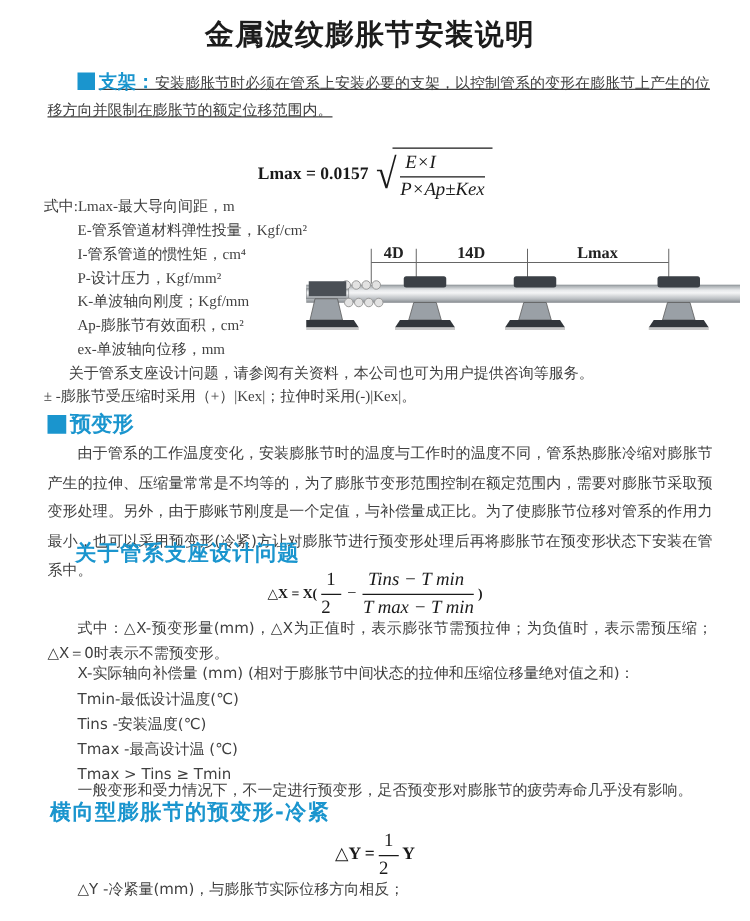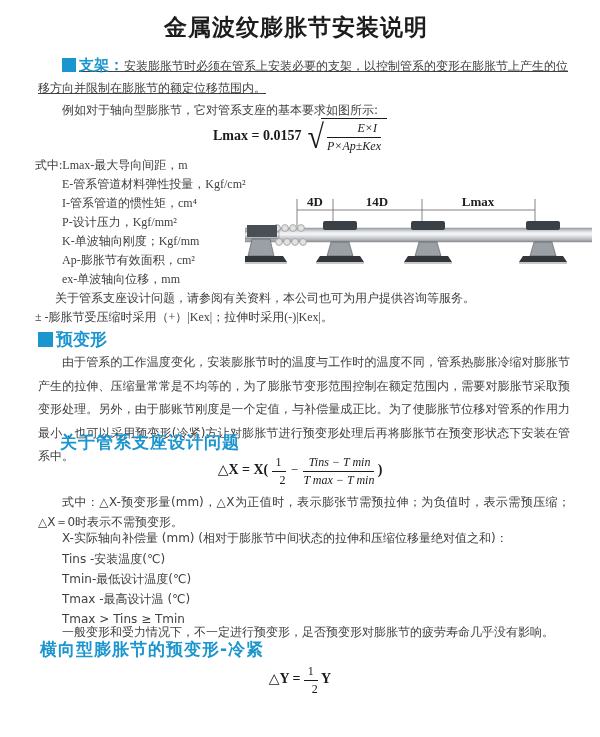--- a/index.html
+++ b/index.html
@@ -12,55 +12,54 @@
   .blue-tag{color:#1a95ce;font-weight:bold;font-size:15px;}
   .sq{display:inline-block;width:14px;height:14px;background:#1a95ce;margin-right:3px;vertical-align:-2px;}
   .p-example{left:38px;top:99px;width:530px;text-indent:24px;}
   .formula{position:absolute;font-family:"Liberation Serif","DejaVu Serif",serif;color:#1a1a1a;}
   .formula-lmax{left:0;top:118px;width:600px;text-align:center;}
   .f-lhs,.f-rhs{font-weight:bold;font-size:14px;}
   .f-op{font-size:13px;padding:0 2px;}
   .sqrt{display:inline-flex;align-items:center;margin-left:6px;vertical-align:middle;}
   .radical{font-size:30px;font-weight:400;line-height:0.9;margin-right:-3px;transform:scaleY(1.12);}
   .sqrt-body{border-top:1.5px solid #1a1a1a;padding:2px 6px 0 6px;}
-  .frac{display:inline-block;vertical-align:middle;text-align:right;font-size:12px;line-height:1.25;}
+  .frac{display:inline-block;vertical-align:middle;text-align:left;font-size:15px;line-height:1.25;}
   .frac .num{display:block;border-bottom:1px solid #1a1a1a;padding:0 4px 1px;}
   .frac .den{display:block;padding-top:1px;}
   .fvar{font-style:italic;}
   .defs{position:absolute;left:35px;top:156px;font-size:12px;line-height:19px;color:#404040;font-family:Liberation Serif, serif;}
   .def-line.ind{padding-left:27px;}
   .def-line.ind2{padding-left:20px;}
   .diagram{position:absolute;left:245px;top:192px;}
   .sec-head{position:absolute;left:38px;top:328px;margin:0;font-size:17px;color:#1a95ce;font-weight:bold;}
   .sec-head .sq{width:15px;height:15px;vertical-align:-2px;}
   .p-preform{left:38px;top:351px;width:532px;line-height:23.5px;text-indent:24px;}
   .sub-head{position:absolute;margin:0;color:#1a95ce;font-size:17px;font-weight:bold;letter-spacing:1px;}
   .axial-head{left:60px;top:431px;}
   .formula-dx{left:0;top:455px;width:600px;text-align:center;font-size:13px;}
-  .formula-dx .f-lhs{font-size:14px;}
+  .formula-dx .f-lhs{font-size:11px;}
   .p-explain{left:38px;top:492px;width:532px;line-height:20px;text-indent:24px;}
   .plain-line{position:absolute;font-size:12px;color:#404040;}
   .xdef{left:62px;top:530px;}
   .temps{position:absolute;left:62px;top:549px;font-size:12px;line-height:20px;color:#404040;}
   .note-line{left:62px;top:624px;}
   .lateral-head{left:40px;top:638px;}
   .formula-dy{left:0;top:664px;width:600px;text-align:center;font-size:13px;}
   .dy-note{left:62px;top:703px;}
   svg text{font-family:"Liberation Serif","DejaVu Serif",serif;}
 </style>
 </head>
 <body>
 
 <div class="page">
 
   <h1 class="title">金属波纹膨胀节安装说明</h1>
 
   <p class="para p-support"><span class="blue-tag"><span class="sq"></span><span>支架：</span></span><span>安装膨胀节时必须在管系上安装必要的支架，以控制管系的变形在膨胀节上产生的位移方向并限制在膨胀节的额定位移范围内。</span></p>
 
-  <p class="para p-example">例如对于轴向型膨胀节，它对管系支座的基本要求如图所示:</p>
 
   <div class="formula formula-lmax">
     <span class="f-lhs">Lmax = 0.0157</span><span class="sqrt">
         <span class="radical">√</span>
         <span class="sqrt-body"><span class="frac"><span class="num fvar">E×I</span><span class="den fvar">P×Ap±Kex</span></span></span>
       </span>
   </div>
 
   <div class="defs">
     <div class="def-line">式中:Lmax-最大导向间距，m</div>
@@ -147,30 +146,31 @@
     <span class="f-op">−</span>
     <span class="frac"><span class="num fvar">Tins − T min</span><span class="den fvar">T max − T min</span></span>
     <span class="f-lhs">)</span>
   </div>
 
   <p class="para p-explain">式中：△X-预变形量(mm)，△X为正值时，表示膨张节需预拉伸；为负值时，表示需预压缩；△X＝0时表示不需预变形。</p>
 
   <div class="plain-line xdef">X-实际轴向补偿量 (mm) (相对于膨胀节中间状态的拉伸和压缩位移量绝对值之和)：</div>
 
   <div class="temps">
+    <div>Tmin-最低设计温度(℃)</div>
     <div>Tins -安装温度(℃)</div>
-    <div>Tmin-最低设计温度(℃)</div>
     <div>Tmax -最高设计温 (℃)</div>
     <div>Tmax &gt; Tins ≥ Tmin</div>
   </div>
 
   <div class="plain-line note-line">一般变形和受力情况下，不一定进行预变形，足否预变形对膨胀节的疲劳寿命几乎没有影响。</div>
 
   <h3 class="sub-head lateral-head">横向型膨胀节的预变形-冷紧</h3>
 
   <div class="formula formula-dy">
     <span class="f-lhs">△Y =</span>
     <span class="frac"><span class="num">1</span><span class="den">2</span></span>
     <span class="f-lhs">Y</span>
   </div>
 
+  <div class="plain-line dy-note">△Y -冷紧量(mm)，与膨胀节实际位移方向相反；</div>
 
 </div>
 
 </body></html>

